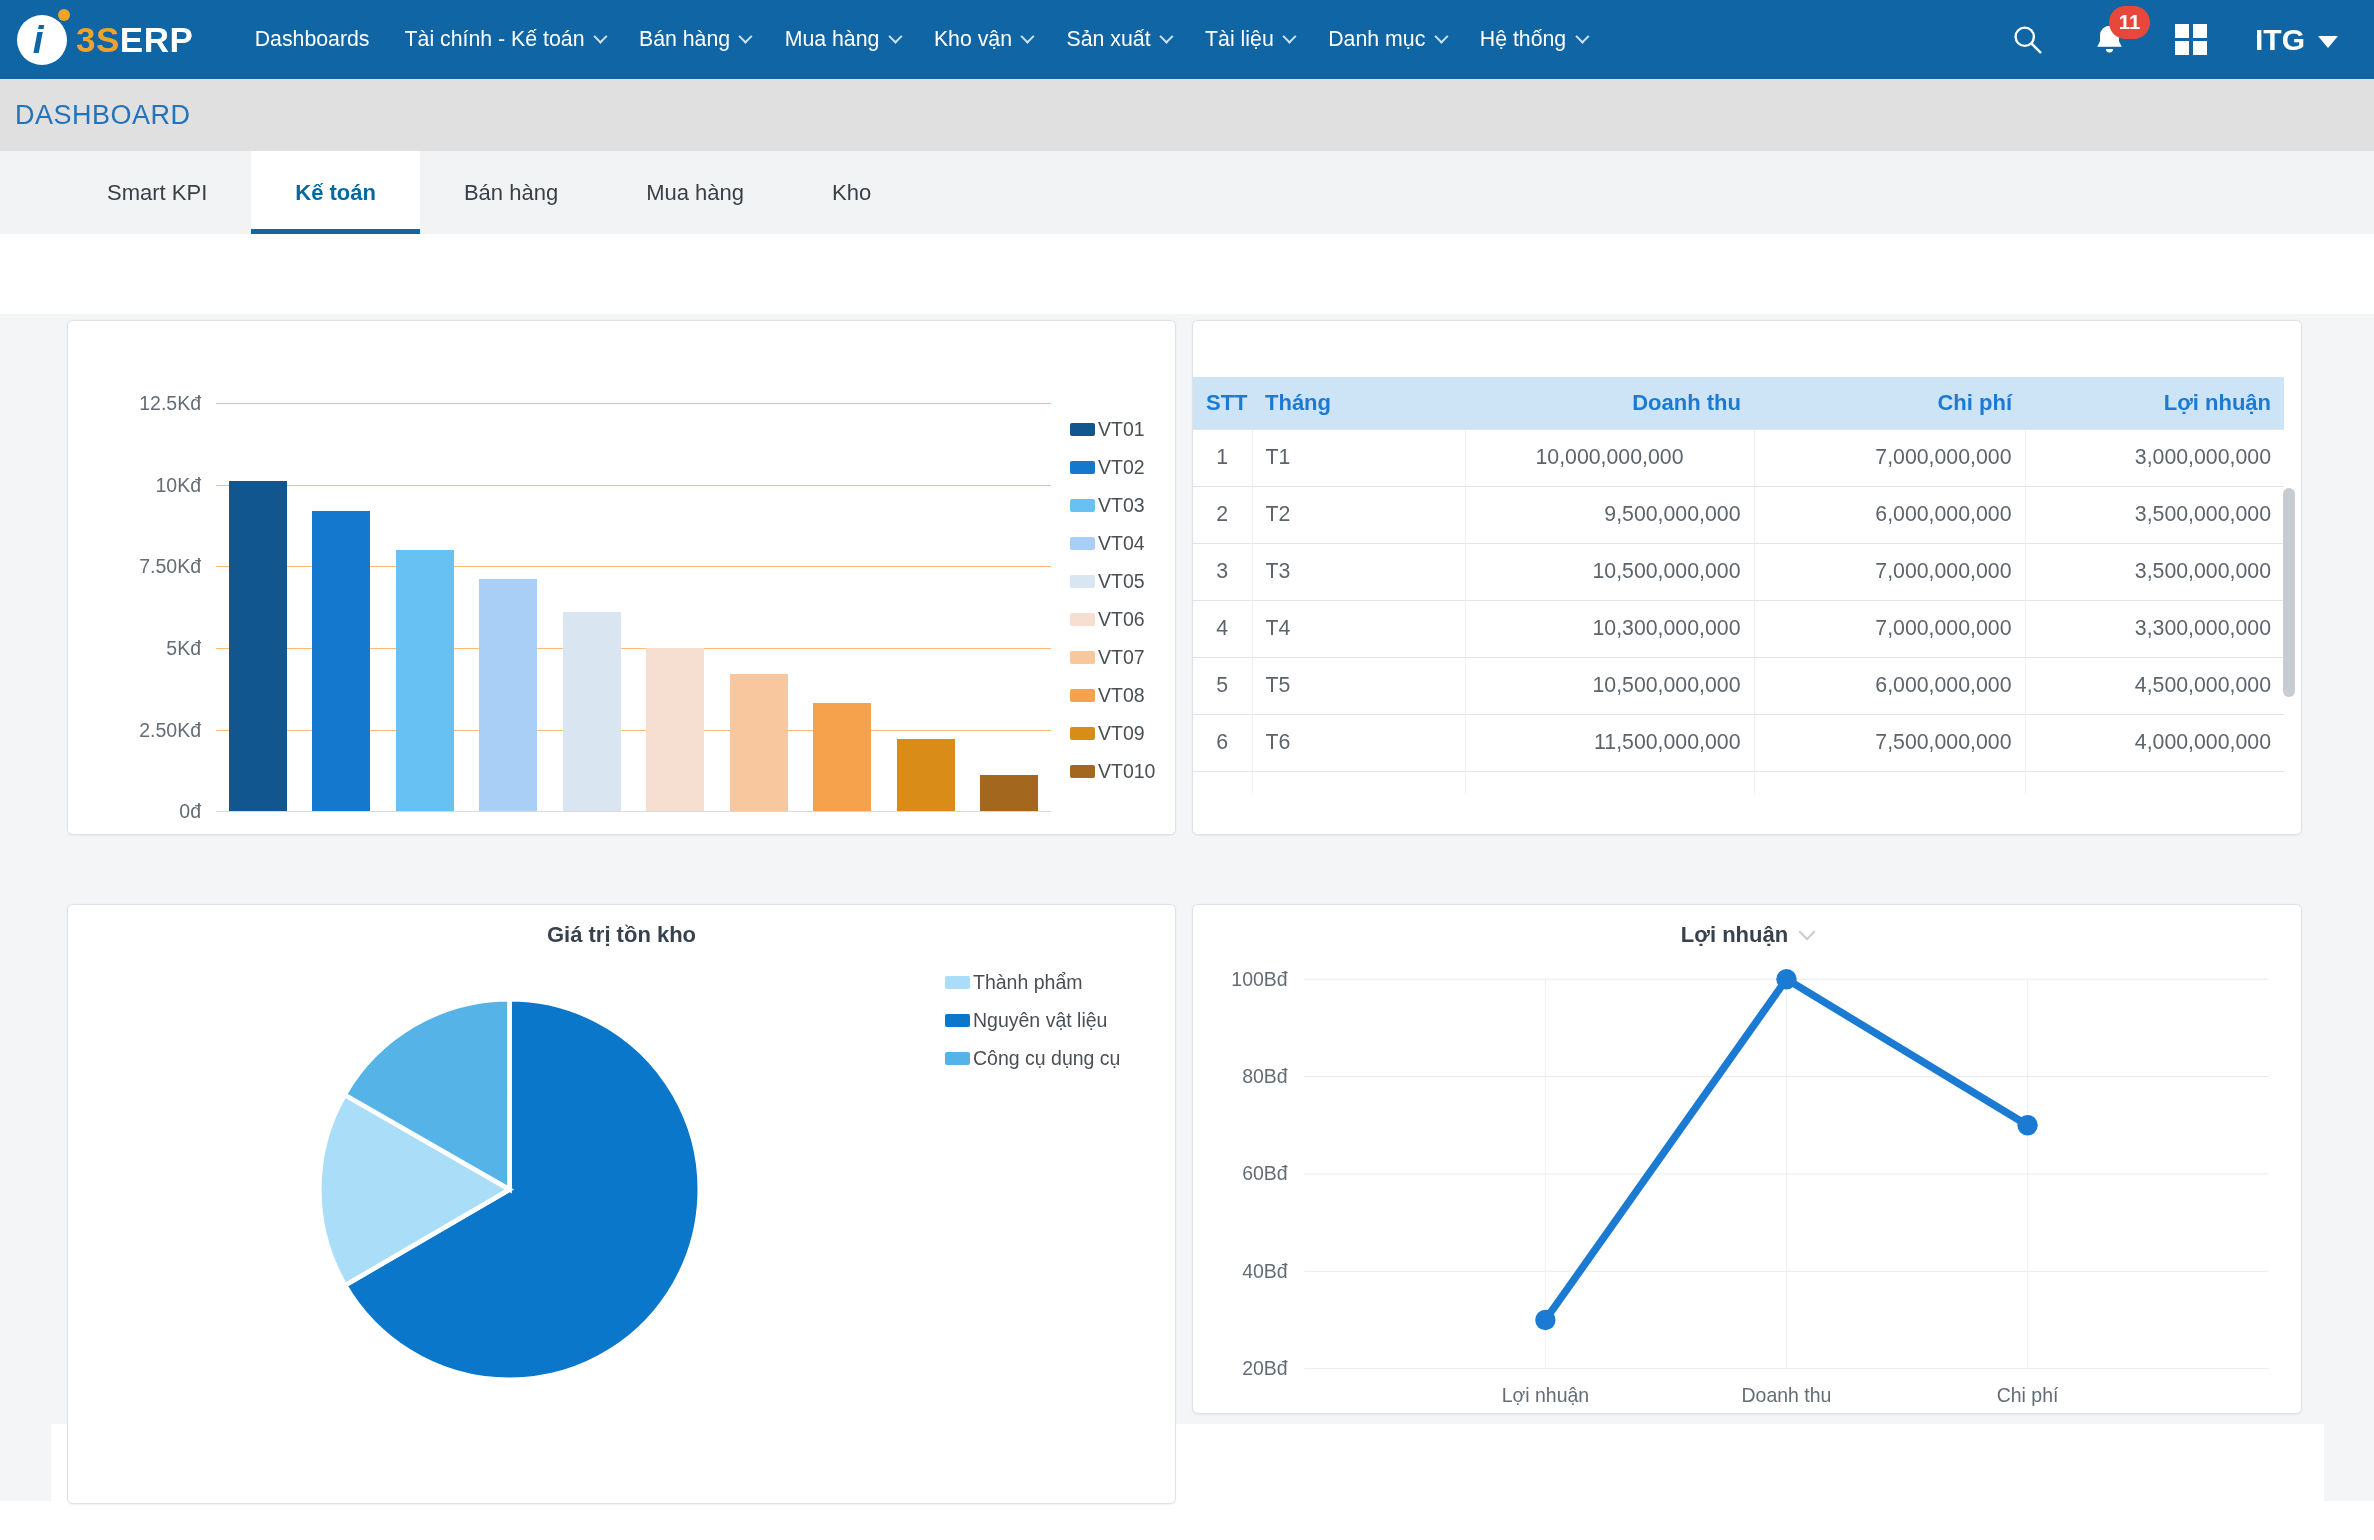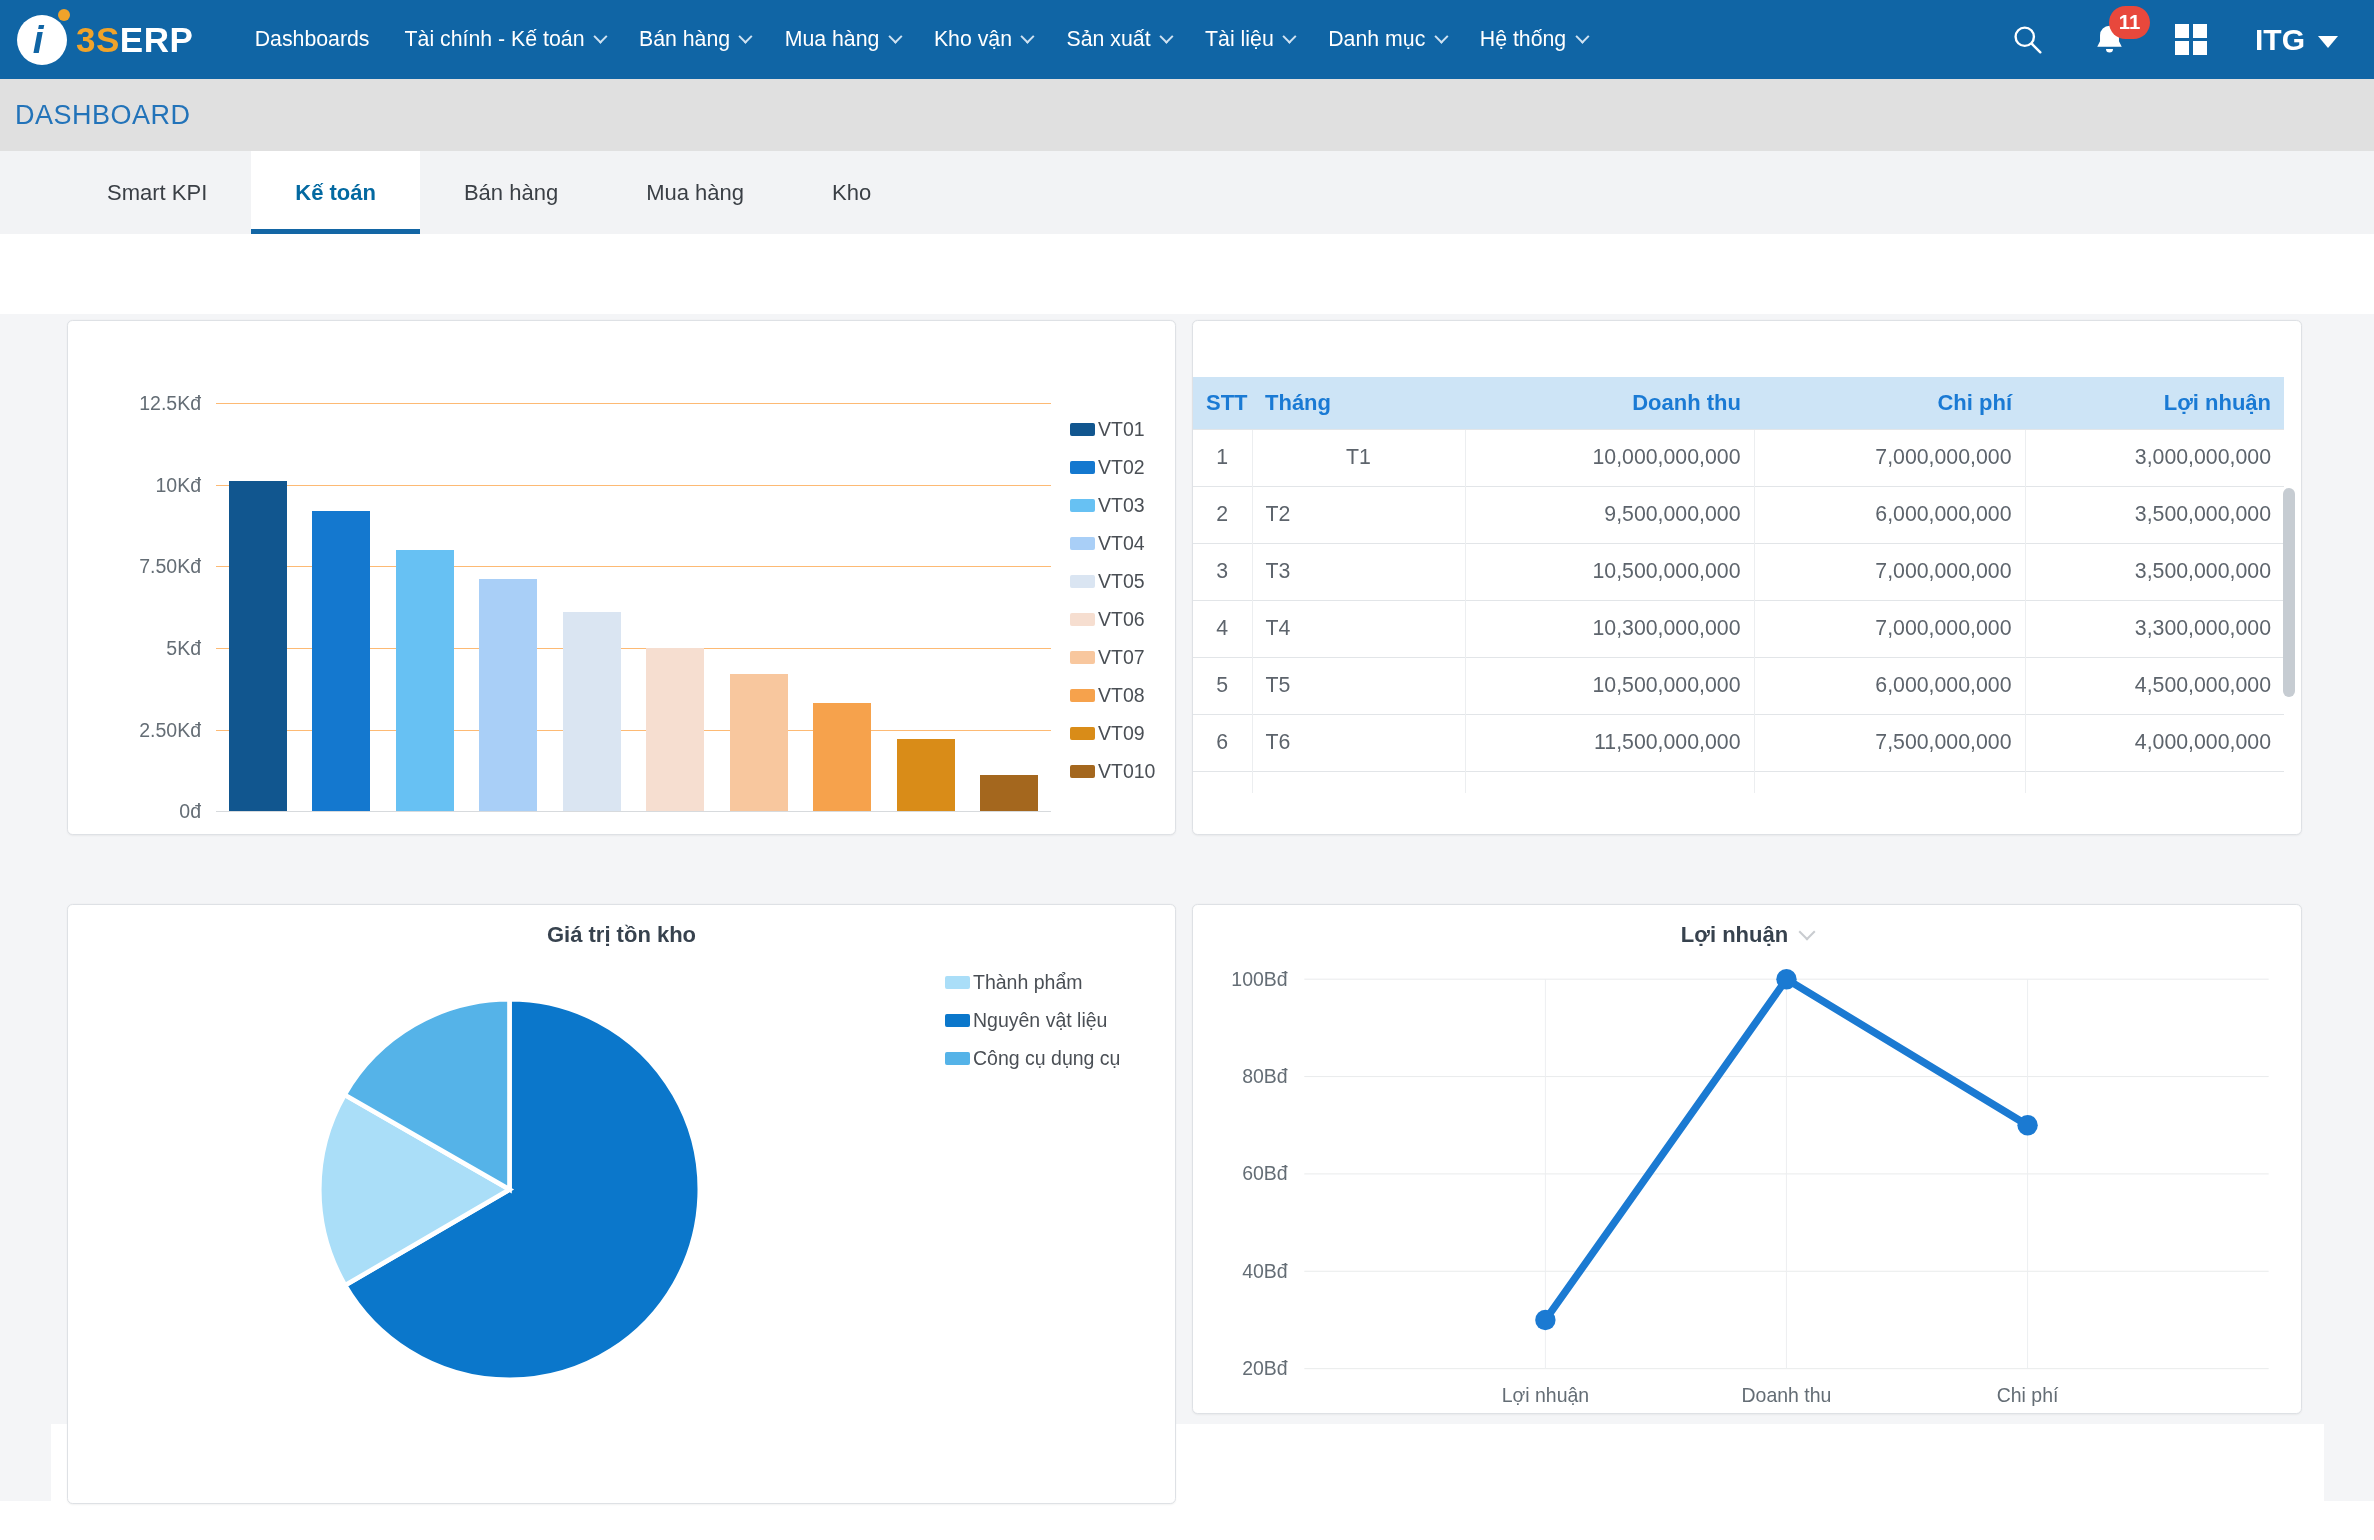--- a/index.html
+++ b/index.html
@@ -274,22 +274,22 @@
               <th style="text-align: left;">STT</th>
               <th style="text-align: left;">Tháng</th>
               <th style="text-align: right;">Doanh thu</th>
               <th style="text-align: right;">Chi phí</th>
               <th style="text-align: right;">Lợi nhuận</th>
             </tr>
           </thead>
           <tbody>
             <tr>
               <td style="text-align: center;">1</td>
-              <td style="text-align: center;">T1</td>
-              <td style="text-align: right;">10,000,000,000</td>
+              <td style="text-align: left;">T1</td>
+              <td style="text-align: center;">10,000,000,000</td>
               <td style="text-align: right;">7,000,000,000</td>
               <td style="text-align: right;">3,000,000,000</td>
             </tr>
             <tr>
               <td style="text-align: center;">2</td>
               <td style="text-align: left;">T2</td>
               <td style="text-align: right;">9,500,000,000</td>
               <td style="text-align: right;">6,000,000,000</td>
               <td style="text-align: right;">3,500,000,000</td>
             </tr>

